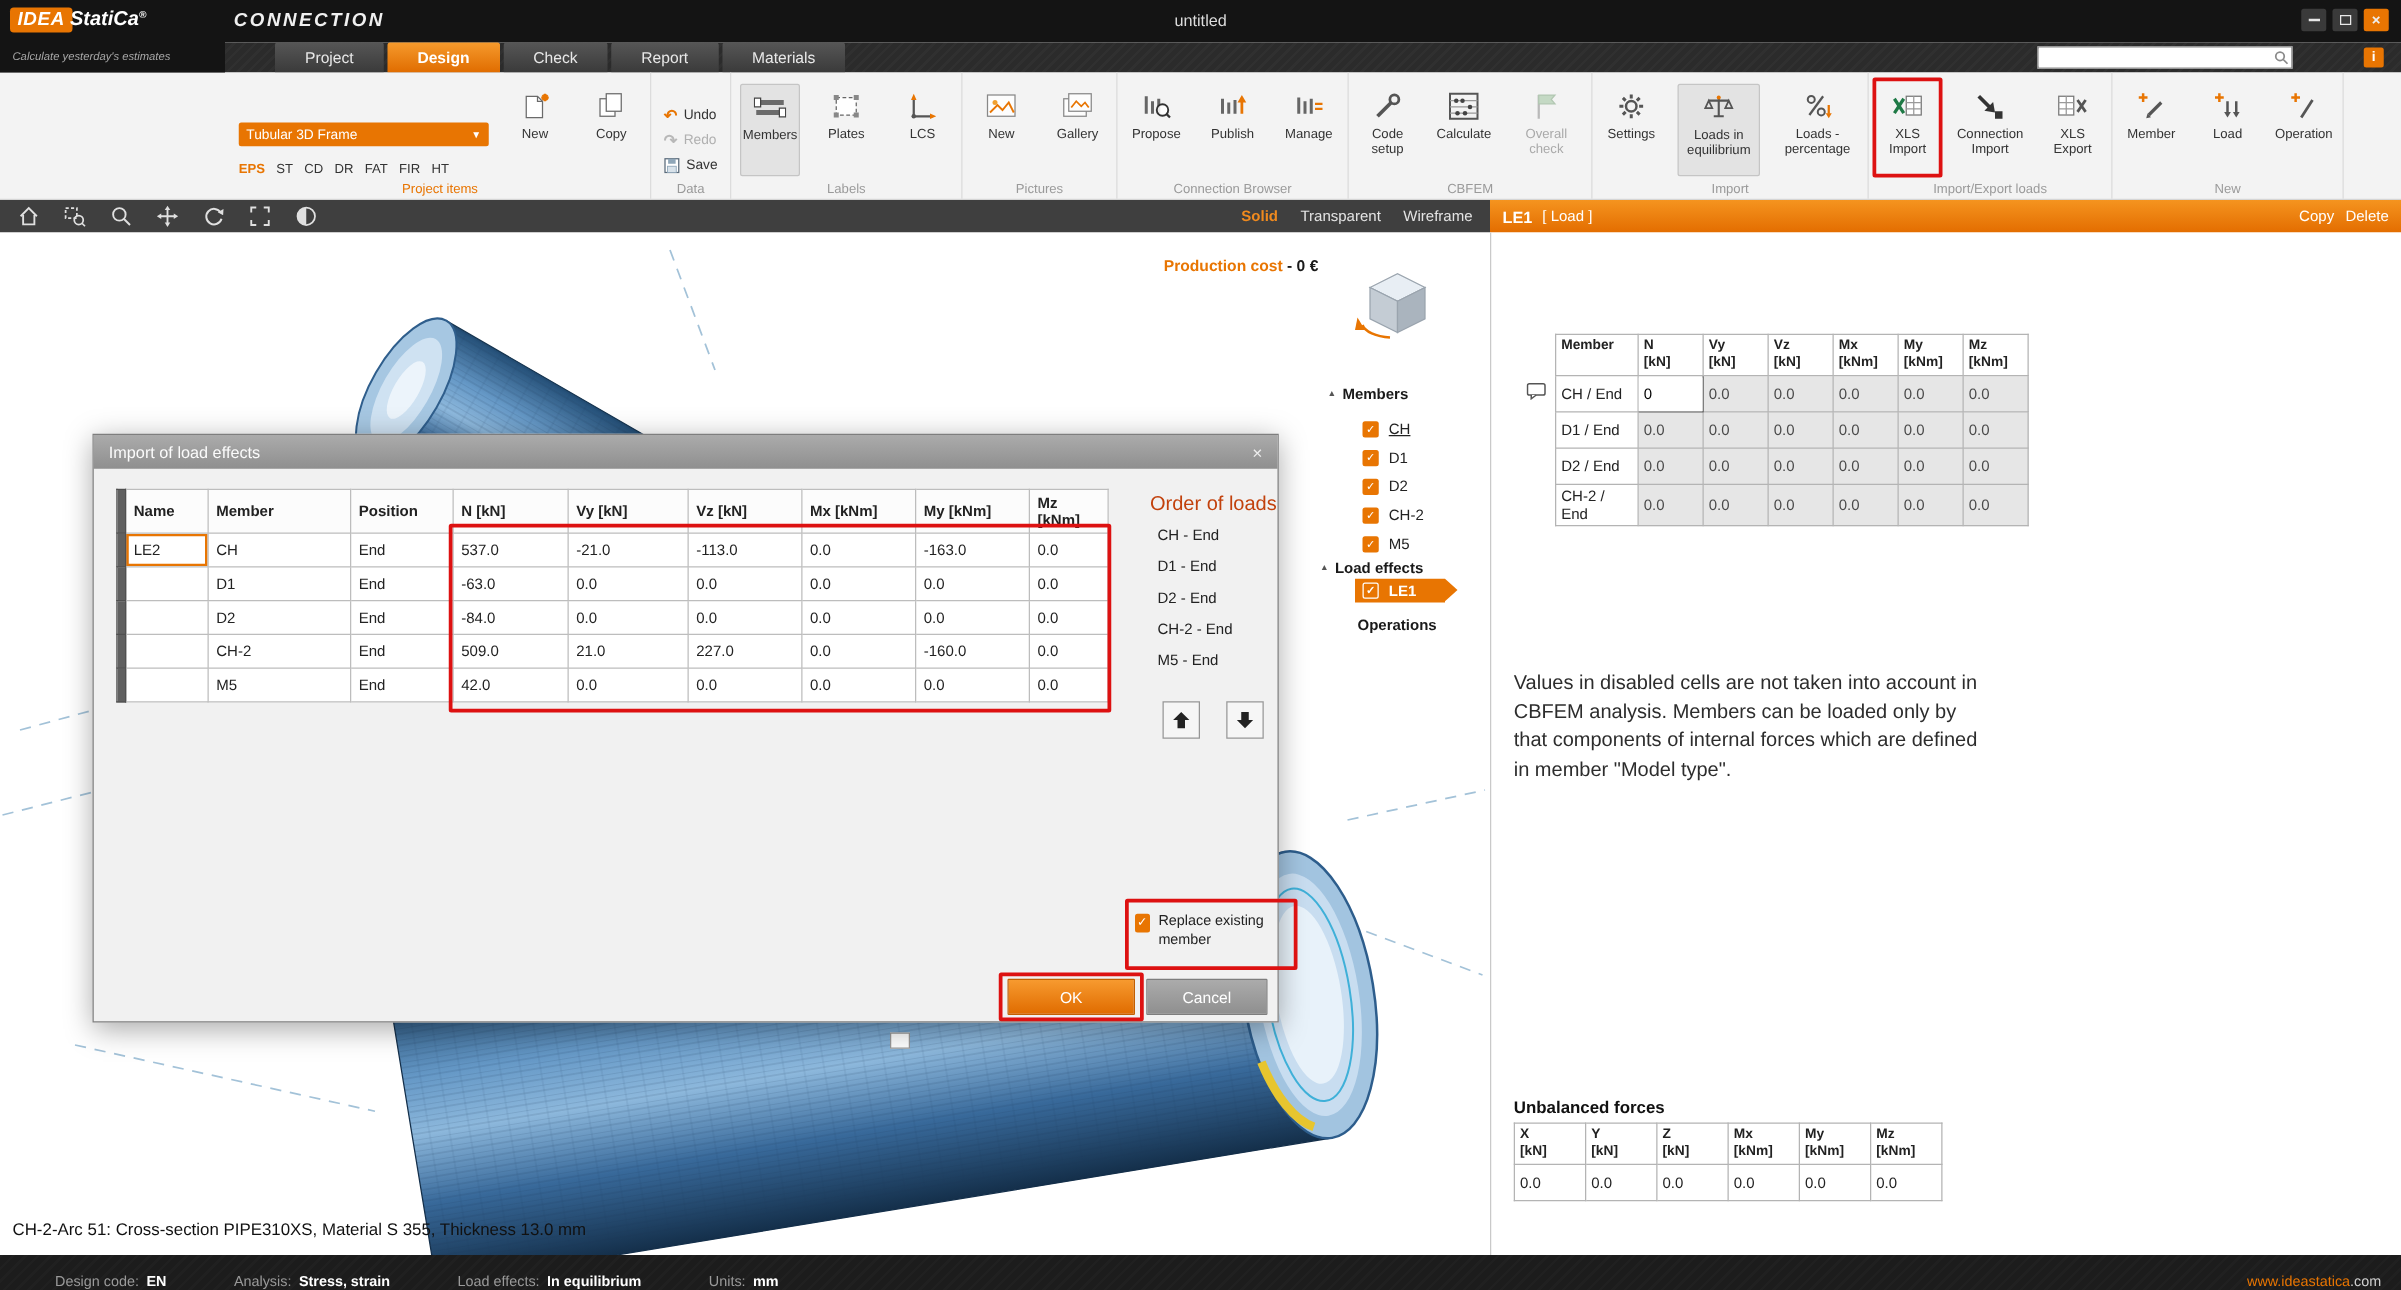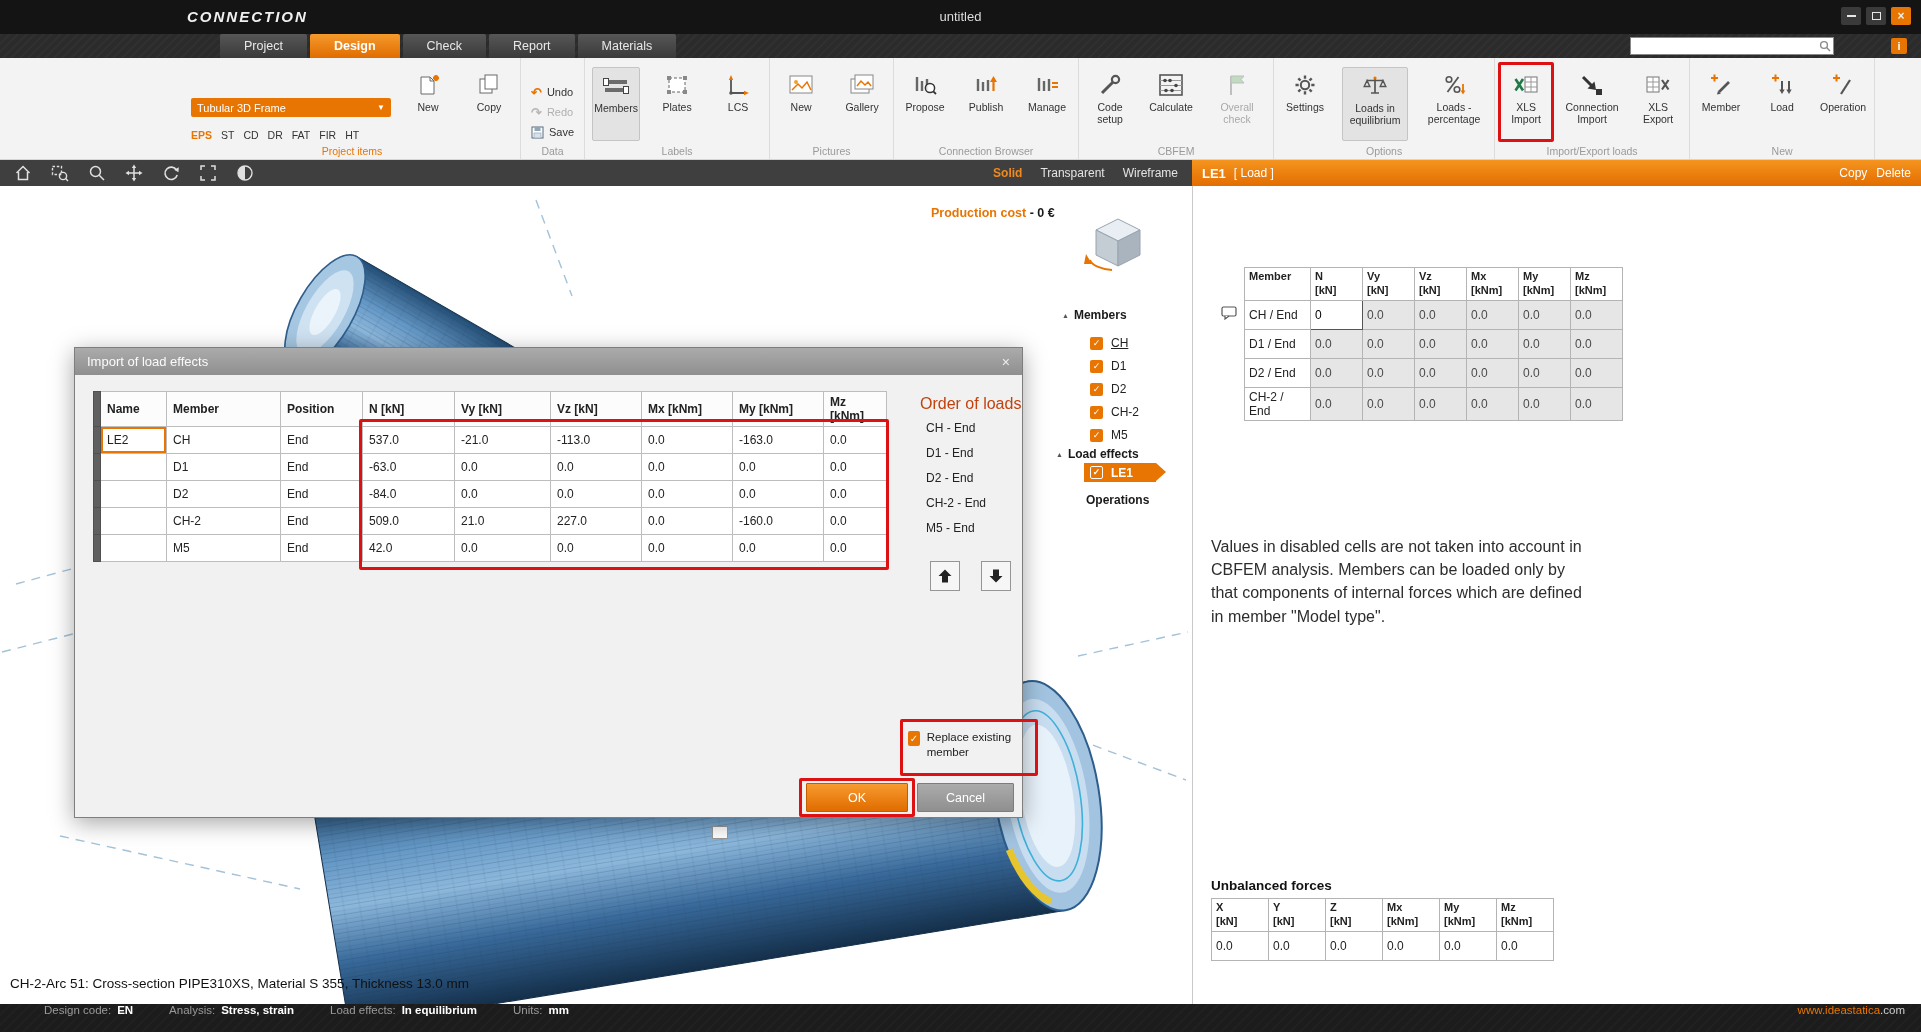--- a/index.html
+++ b/index.html
@@ -116,21 +116,21 @@
 .order-list{position:absolute;left:851px;top:73px;display:flex;flex-direction:column;gap:11px;font-size:12px;color:#222}
 .arrbtn{position:absolute;width:30px;height:30px;background:#f6f6f6;border:1px solid #969696;display:flex;align-items:center;justify-content:center;cursor:default}
 .repwrap{position:absolute;left:833px;top:378px;width:120px;height:44px;display:flex;gap:7px;align-items:flex-start}
 .repwrap .cb{margin-top:5px;width:15px;height:15px;font-size:10px}
 .replabel{font-size:11.5px;color:#222;line-height:1.3;padding-top:4px}
 .dlgbtn{position:absolute;width:102px;height:29px;display:flex;align-items:center;justify-content:center;font-size:12.5px;color:#fff;border-radius:1px;cursor:default}
 .okbtn{left:731px;top:435px;background:linear-gradient(#f79a2f,#e06c00);border:1px solid #c35e00}
 .cancelbtn{left:842px;top:435px;width:97px;background:linear-gradient(#ababab,#8f8f8f);border:1px solid #7d7d7d}
 
 
-.statusbar{position:absolute;left:0;top:1004px;right:0;height:28px;background:#1c1c1c;background-image:repeating-linear-gradient(135deg,rgba(255,255,255,.02) 0 2px,transparent 2px 7px);display:flex;align-items:flex-start;gap:36px;padding-left:44px;font-size:11.5px}
+.statusbar{position:absolute;left:0;top:1004px;right:0;height:28px;background:#1c1c1c;background-image:repeating-linear-gradient(135deg,rgba(255,255,255,.02) 0 2px,transparent 2px 7px);display:flex;align-items:flex-end;gap:54px;padding-left:44px;font-size:11.5px}
 .sb-item{display:flex;gap:6px;align-items:center}
 .sb-label{color:#9a9a9a}
 .sb-val{color:#fff;font-weight:bold}
 .sb-web{position:absolute;right:16px;font-size:11.5px}
 .sb-web .o{color:#e87502}
 .sb-web .g{color:#cfcfcf}
 </style>
 </head>
 <body>
 
@@ -177,20 +177,25 @@
             <circle cx="5" cy="5" r="3.4" fill="none" stroke="#8a8a8a" stroke-width="1.4"></circle>
             <path d="M7.6 7.6 L11 11" stroke="#8a8a8a" stroke-width="1.4"></path>
           </svg>
       </span>
     </div>
     <div class="infobtn">
         <span>i</span>
       </div>
   </div>
 
+  <div class="logoblock">
+    <span class="idea-box">IDEA</span>
+    <span class="statica"><span>StatiCa</span><span class="reg">®</span></span>
+    <div class="tagline">Calculate yesterday's estimates</div>
+  </div>
 
   <div class="ribbon">
 
     <div class="rgroup">
       <div class="pi-col">
         <div class="pi-select">
           <span>Tubular 3D Frame</span>
           <span class="car">▼</span>
         </div>
         <div class="pi-codes">
@@ -412,21 +417,21 @@
           <svg width="24" height="24" viewBox="0 0 24 24">
               <path d="M16.5 4 L5.5 19" stroke="#555" stroke-width="1.8"></path>
               <circle cx="7" cy="6.5" r="2.8" fill="none" stroke="#555" stroke-width="1.6"></circle>
               <circle cx="15" cy="16.5" r="2.8" fill="none" stroke="#555" stroke-width="1.6"></circle>
               <path d="M21 11 v7" stroke="#e87502" stroke-width="1.8"></path>
               <polygon points="21,21.5 18.6,17.5 23.4,17.5" fill="#e87502"></polygon>
             </svg>
         </span>
         <span>Loads - percentage</span>
       </div>
-      <div class="glabel">Options</div>
+      <div class="glabel">Import</div>
     </div>
 
     <div class="rgroup">
       <div class="bigbtn relwrap">
         <span class="ann" style="inset:-5px -4px -1px -4px"></span>
         <span class="ic">
           <svg width="26" height="24" viewBox="0 0 26 24">
               <path d="M2.5 6 L10 17.5 M10 6 L2.5 17.5" stroke="#1f7a46" stroke-width="2.6"></path>
               <rect x="12" y="4" width="12" height="15" fill="#fff" stroke="#777"></rect>
               <path d="M12 9 h12 M12 14 h12 M18 4 v15" stroke="#9a9a9a" stroke-width="1"></path>

